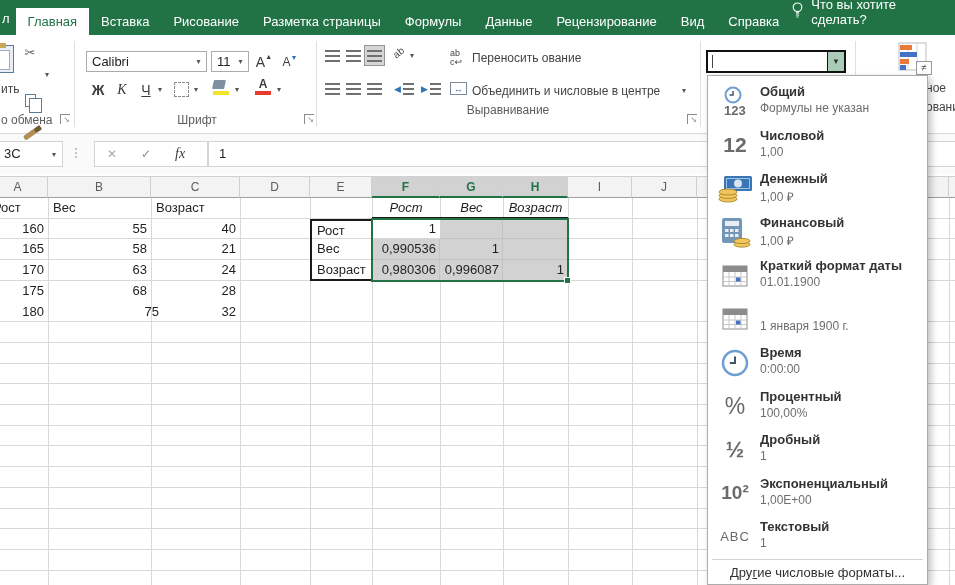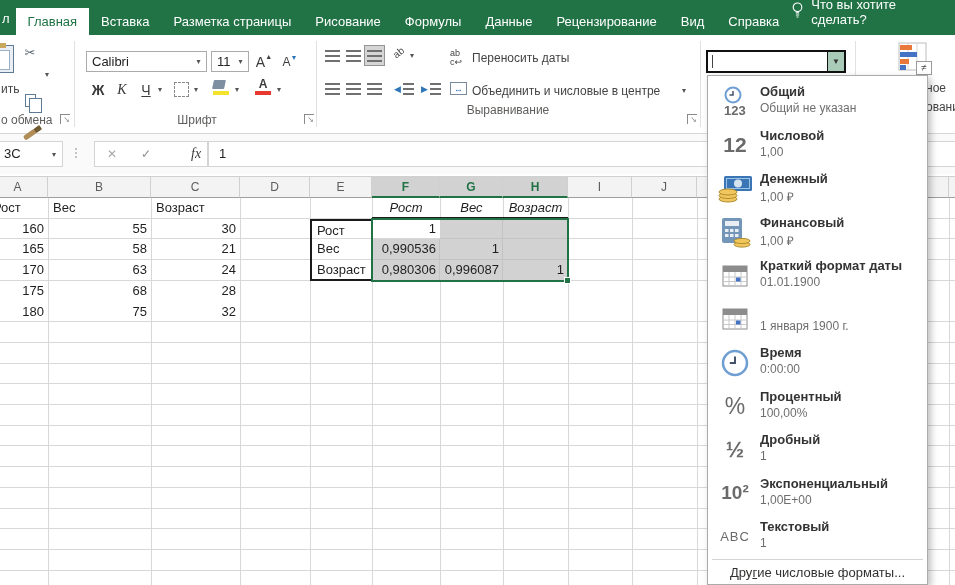--- a/index.html
+++ b/index.html
@@ -78,22 +78,22 @@
 </head>
 <body>
 
 <div class="screen">
 
   <div class="tabbar">
     <span class="filefrag">л</span>
     <div id="tabs-host" style="display:flex;align-items:flex-end;">
         <div class="tab active">Главная</div>
         <div class="tab">Вставка</div>
+        <div class="tab">Рисование</div>
         <div class="tab">Разметка страницы</div>
-        <div class="tab">Рисование</div>
         <div class="tab">Формулы</div>
         <div class="tab">Данные</div>
         <div class="tab">Рецензирование</div>
         <div class="tab">Вид</div>
         <div class="tab">Справка</div>
       </div>
     <div class="tellme">
       <span>
         <svg width="13" height="19" viewBox="0 0 16 22">
             <circle cx="8" cy="7" r="5.3" fill="none" stroke="#fff" stroke-width="1.4"></circle>
@@ -159,21 +159,21 @@
       </div>
     <div class="abs btn" style="left:343px;top:10px;width:21px;height:21px">
         <span class="ic-lines"></span>
       </div>
     <div class="abs btn sel" style="left:364px;top:10px;width:21px;height:21px">
         <span class="ic-lines"></span>
       </div>
     <div class="abs" style="left:393px;top:12px;font-size:10px;color:#444;transform:rotate(-38deg)">ab</div>
     <div class="abs chev" style="left:410px;top:17px">▾</div>
     <div class="abs ic-wrap" style="left:450px;top:14px">ab<br>c↩</div>
-    <div class="abs rlbl" style="left:472px;top:16px">Переносить даты</div>
+    <div class="abs rlbl" style="left:472px;top:16px">Переносить ование</div>
     <div class="abs btn" style="left:322px;top:43px;width:21px;height:21px">
         <span class="ic-lines"></span>
       </div>
     <div class="abs btn" style="left:343px;top:43px;width:21px;height:21px">
         <span class="ic-lines"></span>
       </div>
     <div class="abs btn" style="left:364px;top:43px;width:21px;height:21px">
         <span class="ic-lines"></span>
       </div>
     <div class="abs btn" style="left:392px;top:43px;width:24px;height:21px">
@@ -217,21 +217,21 @@
       <span class="chev" style="position:absolute;right:6px;top:9px">▾</span>
     </div>
     <div class="dotsep" style="left:75px;top:14px;position:absolute">
         <i></i>
         <i></i>
         <i></i>
       </div>
     <div class="fbox" style="left:94px;width:114px">
       <span style="position:absolute;left:12px;top:5px;font-size:12px;color:#a8a8a8">✕</span>
       <span style="position:absolute;left:46px;top:5px;font-size:12px;color:#8f8f8f">✓</span>
-      <span style="position:absolute;left:96px;top:4px;font-size:14px;color:#3b3b3b;font-style:italic;font-family:'Liberation Serif',serif">fx</span>
+      <span style="position:absolute;left:80px;top:4px;font-size:14px;color:#3b3b3b;font-style:italic;font-family:'Liberation Serif',serif">fx</span>
     </div>
     <div class="fbox" style="left:208px;right:-2px">
       <span style="position:absolute;left:10px;top:4px;font-size:13px;color:#222">1</span>
     </div>
   </div>
 
   <div class="sheet">
     <div id="cheads">
         <div class="chead" style="left: -12px; width: 60px;">A</div>
         <div class="chead" style="left: 48px; width: 103px;">B</div>
@@ -273,62 +273,62 @@
         <div class="selbg" style="left: 440px; width: 63px; top: 62.1px; height: 20.7px;"></div>
         <div class="selbg" style="left: 503px; width: 65px; top: 62.1px; height: 20.7px;"></div>
         <div class="cell txt" style="left: -12px; width: 60px; top: 0px;">Рост</div>
         <div class="cell txt" style="left: 48px; width: 103px; top: 0px;">Вес</div>
         <div class="cell txt" style="left: 151px; width: 89px; top: 0px;">Возраст</div>
         <div class="cell hd" style="left: 372px; width: 68px; top: 0px;">Рост</div>
         <div class="cell hd" style="left: 440px; width: 63px; top: 0px;">Вес</div>
         <div class="cell hd" style="left: 503px; width: 65px; top: 0px;">Возраст</div>
         <div class="cell num" style="left: -12px; width: 60px; top: 20.7px;">160</div>
         <div class="cell num" style="left: 48px; width: 103px; top: 20.7px;">55</div>
-        <div class="cell num" style="left: 151px; width: 89px; top: 20.7px;">30</div>
+        <div class="cell num" style="left: 151px; width: 89px; top: 20.7px;">40</div>
         <div class="cell txt" style="left: 310px; width: 62px; top: 20.7px; border-top: 2px solid rgb(26, 26, 26); border-left: 2px solid rgb(26, 26, 26);">Рост</div>
         <div class="cell num" style="left: 372px; width: 68px; top: 20.7px;">1</div>
         <div class="cell num" style="left: -12px; width: 60px; top: 41.4px;">165</div>
         <div class="cell num" style="left: 48px; width: 103px; top: 41.4px;">58</div>
         <div class="cell num" style="left: 151px; width: 89px; top: 41.4px;">21</div>
         <div class="cell txt" style="left: 310px; width: 62px; top: 41.4px; border-left: 2px solid rgb(26, 26, 26);">Вес</div>
         <div class="cell num" style="left: 372px; width: 68px; top: 41.4px;">0,990536</div>
         <div class="cell num" style="left: 440px; width: 63px; top: 41.4px;">1</div>
         <div class="cell num" style="left: -12px; width: 60px; top: 62.1px;">170</div>
         <div class="cell num" style="left: 48px; width: 103px; top: 62.1px;">63</div>
         <div class="cell num" style="left: 151px; width: 89px; top: 62.1px;">24</div>
         <div class="cell txt" style="left: 310px; width: 62px; top: 62.1px; border-left: 2px solid rgb(26, 26, 26); border-bottom: 2px solid rgb(26, 26, 26);">Возраст</div>
         <div class="cell num" style="left: 372px; width: 68px; top: 62.1px;">0,980306</div>
         <div class="cell num" style="left: 440px; width: 63px; top: 62.1px;">0,996087</div>
         <div class="cell num" style="left: 503px; width: 65px; top: 62.1px;">1</div>
         <div class="cell num" style="left: -12px; width: 60px; top: 82.8px;">175</div>
         <div class="cell num" style="left: 48px; width: 103px; top: 82.8px;">68</div>
         <div class="cell num" style="left: 151px; width: 89px; top: 82.8px;">28</div>
         <div class="cell num" style="left: -12px; width: 60px; top: 103.5px;">180</div>
-        <div class="cell num" style="left: 48px; width: 103px; top: 103.5px;">75</div>
+        <div class="cell num" style="left: 60px; width: 103px; top: 103.5px;">75</div>
         <div class="cell num" style="left: 151px; width: 89px; top: 103.5px;">32</div>
         <div class="selborder" style="left: 371px; top: 19.7px; width: 198px; height: 64.1px;"></div>
         <div class="fillhandle" style="left: 564px; top: 78.8px;"></div>
       </div>
   </div>
 
   <div class="panel" id="fmt-panel">
     <div class="psep"></div>
     <div class="pfooter">
       <span>Дру</span><span class="accel">г</span><span>ие числовые форматы...</span>
     </div>
   <div class="pitem" style="top: 4px;">
         <div class="picon">
           <svg width="34" height="31" viewBox="0 0 34 31">
             <circle cx="15" cy="9" r="7.5" fill="none" stroke="#6f9ed3" stroke-width="2"></circle>
             <path d="M15 5 V9 H11.5" fill="none" stroke="#44546a" stroke-width="1.5"></path>
             <text x="6" y="29" font-size="13" font-weight="bold" fill="#6a6a6a">123</text>
           </svg>
         </div>
         <div class="ptitle">Общий</div>
-        <div class="psub">Общий не указан</div>
+        <div class="psub">Формулы не указан</div>
       </div>
       <div class="pitem" style="top: 47.5px;">
         <div class="picon">
           <span class="pglyph" style="font-size:21px">12</span>
         </div>
         <div class="ptitle">Числовой</div>
         <div class="psub">1,00</div>
       </div>
       <div class="pitem" style="top: 91px;">
         <div class="picon">

